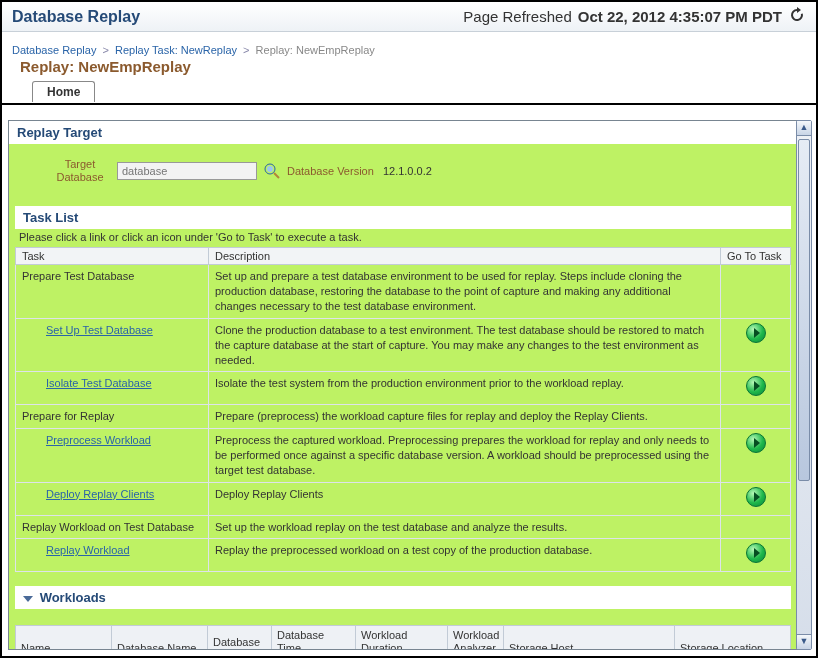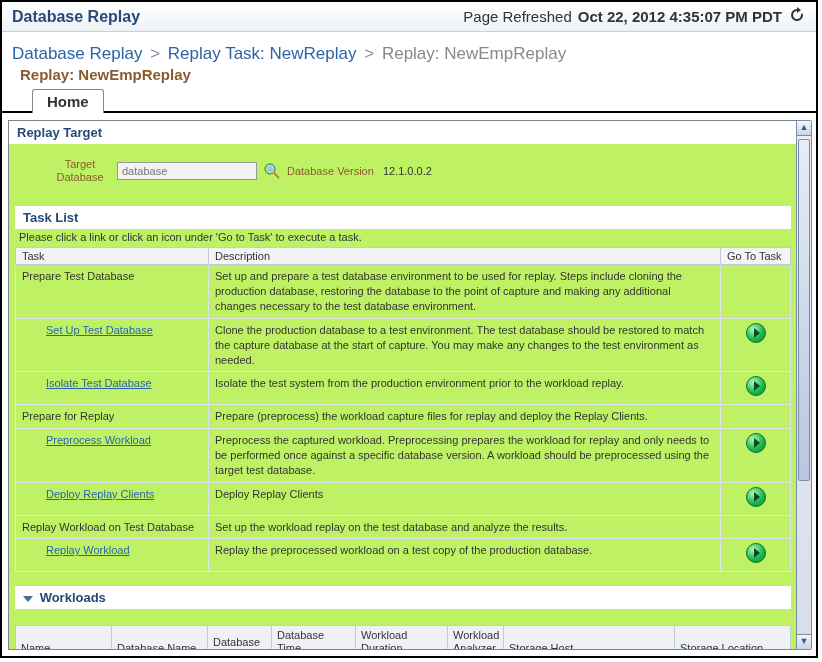--- a/index.html
+++ b/index.html
@@ -44,21 +44,21 @@
     font-size: 15px;
     color: #333;
   }
   .refresh-icon {
     cursor: pointer;
   }
 
   
   .breadcrumb {
     padding: 12px 10px 2px 10px;
-    font-size: 17px;
+    font-size: 11px;
   }
   .breadcrumb a { color: #2a64a8; text-decoration: none; }
   .breadcrumb .sep { color: #88a; padding: 0 3px; }
   .breadcrumb .current { color: #888; }
 
   .page-title {
     padding: 0 10px 6px 18px;
     font-size: 15px;
     font-weight: bold;
     color: #8b5a2e;
@@ -70,21 +70,21 @@
     height: 22px;
   }
   .tab {
     display: inline-block;
     border: 1px solid #888;
     border-bottom: none;
     background: #fff;
     padding: 3px 14px;
     font-weight: bold;
     border-radius: 3px 3px 0 0;
-    font-size: 15px;
+    font-size: 12px;
   }
 
   
   .body-scroll {
     position: absolute;
     top: 118px;
     left: 6px;
     right: 18px;
     bottom: 6px;
     overflow: hidden;

